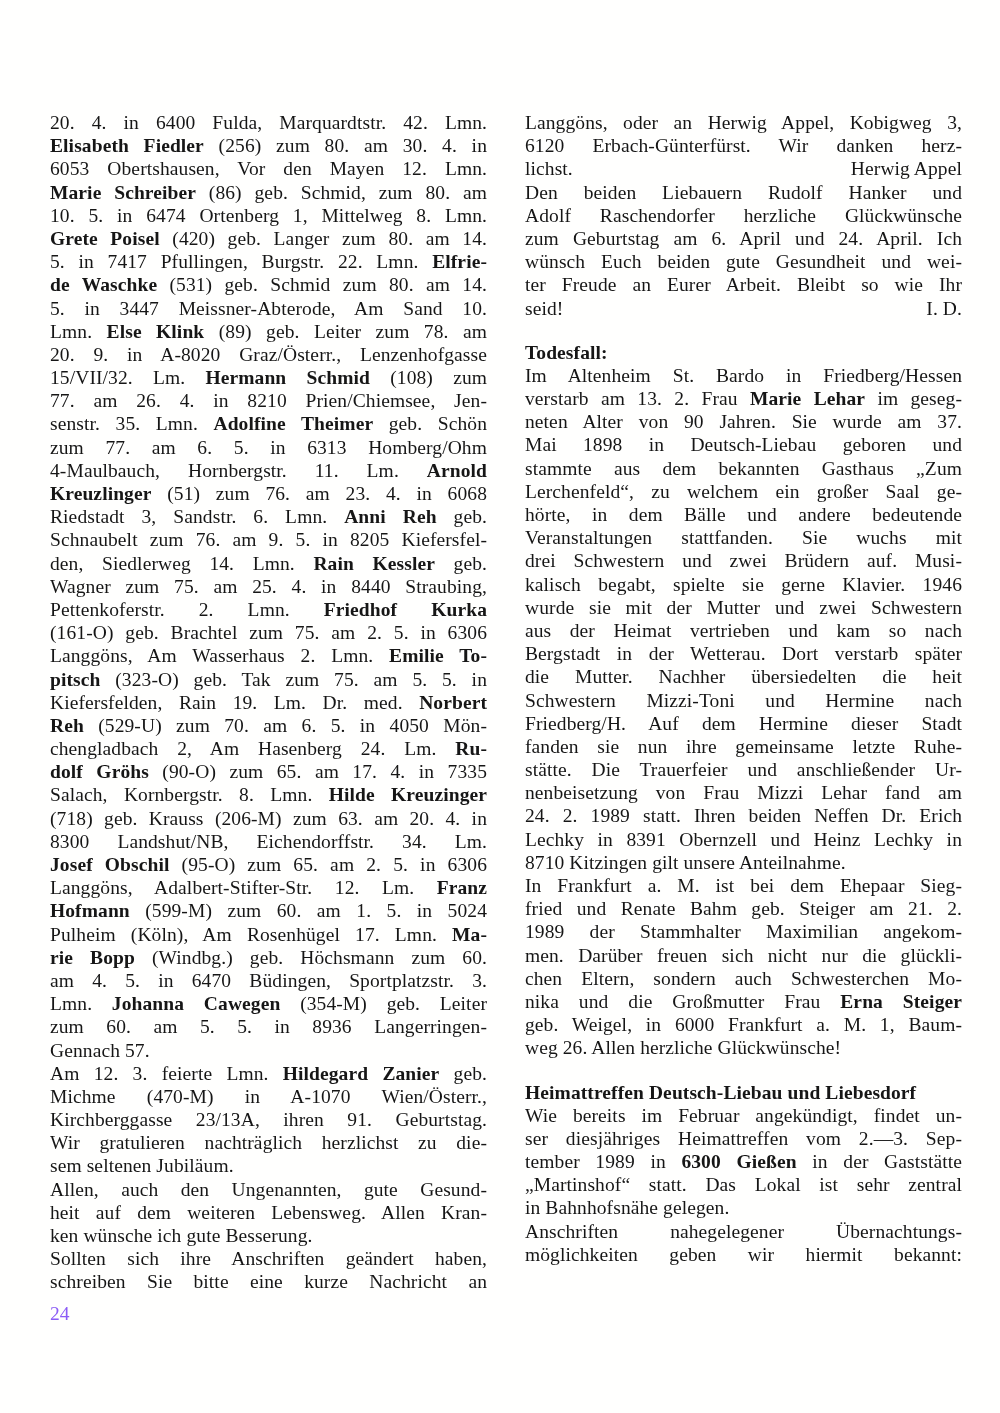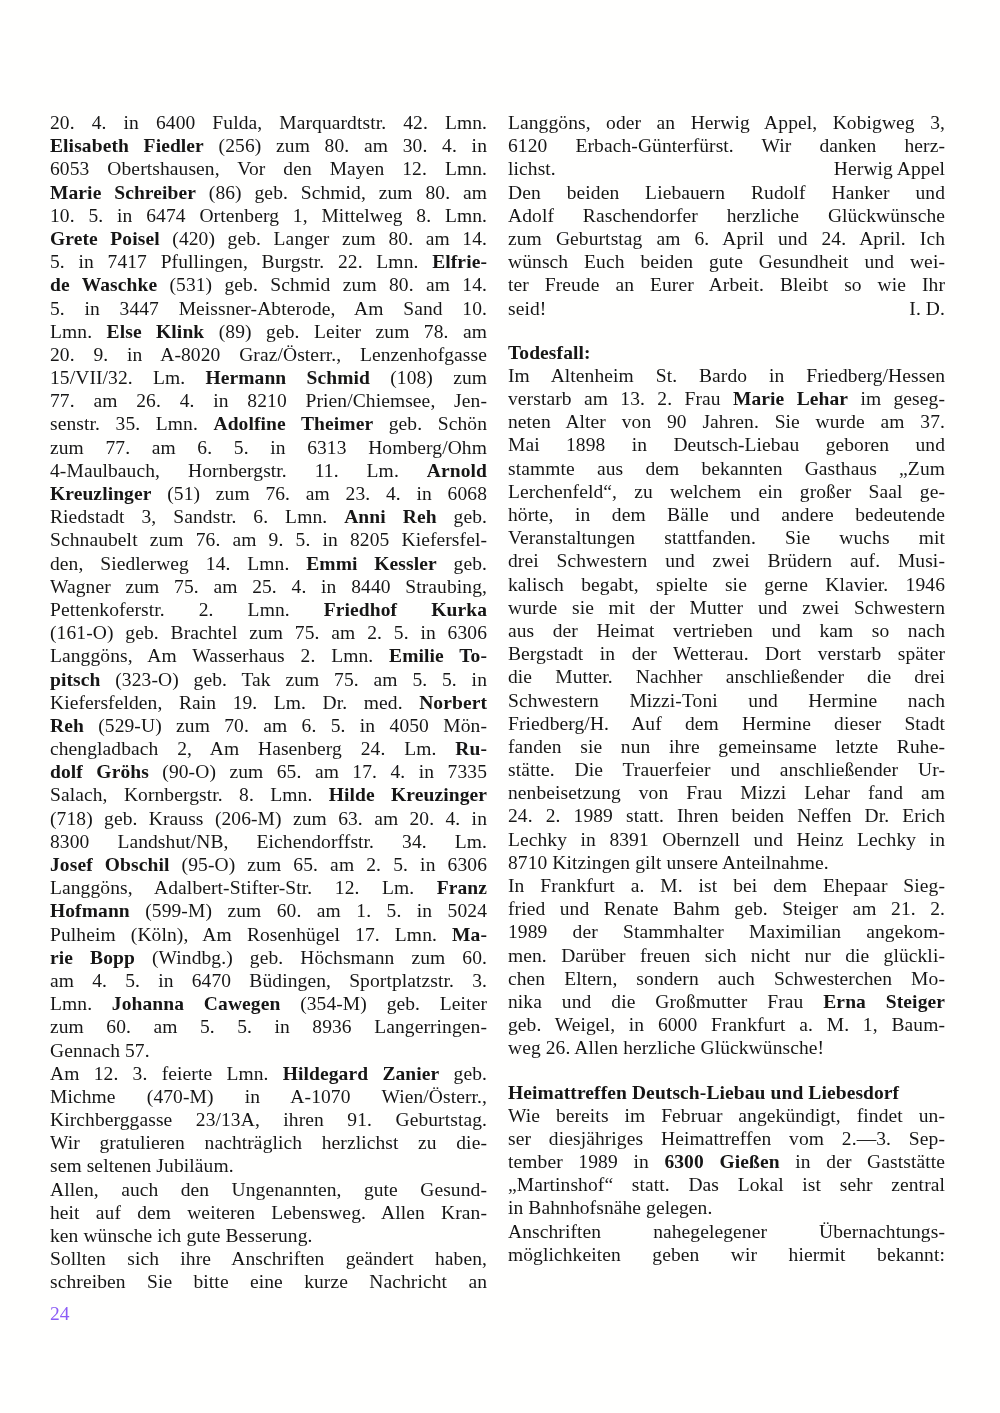--- a/index.html
+++ b/index.html
@@ -8,21 +8,21 @@
     background:#ffffff;
     font-family:"Liberation Serif","DejaVu Serif",serif;
   }
   .page{
     position:absolute;left:0;top:0;width:1000px;height:1413px;
     background:#fffffe;color:#161616;
     font-size:19.5px;
   }
   .columns{
     position:absolute;left:50px;top:111px;
-    display:flex;gap:21px;
+    display:flex;gap:38px;
   }
   .col{width:437px;}
   .block{margin:0;}
   .block.spaced{margin-top:21px;}
   .line{
     height:23.2px;line-height:23.2px;
     text-align:justify;text-align-last:justify;
     overflow:hidden;white-space:normal;
     letter-spacing:0.1px;
   }
@@ -53,21 +53,21 @@
           <div class="line"><span>Lmn. </span><span class="b">Else Klink</span><span> (89) geb. Leiter zum 78. am</span></div>
           <div class="line"><span>20. 9. in A-8020 Graz/Österr., Lenzenhofgasse</span></div>
           <div class="line"><span>15/VII/32. Lm. </span><span class="b">Hermann Schmid</span><span> (108) zum</span></div>
           <div class="line"><span>77. am 26. 4. in 8210 Prien/Chiemsee, Jen-</span></div>
           <div class="line"><span>senstr. 35. Lmn. </span><span class="b">Adolfine Theimer</span><span> geb. Schön</span></div>
           <div class="line"><span>zum 77. am 6. 5. in 6313 Homberg/Ohm</span></div>
           <div class="line"><span>4-Maulbauch, Hornbergstr. 11. Lm. </span><span class="b">Arnold</span></div>
           <div class="line"><span class="b">Kreuzlinger</span><span> (51) zum 76. am 23. 4. in 6068</span></div>
           <div class="line"><span>Riedstadt 3, Sandstr. 6. Lmn. </span><span class="b">Anni Reh</span><span> geb.</span></div>
           <div class="line"><span>Schnaubelt zum 76. am 9. 5. in 8205 Kiefersfel-</span></div>
-          <div class="line"><span>den, Siedlerweg 14. Lmn. </span><span class="b">Emmi Kessler</span><span> geb.</span></div>
+          <div class="line"><span>den, Siedlerweg 14. Lmn. </span><span class="b">Rain Kessler</span><span> geb.</span></div>
           <div class="line"><span>Wagner zum 75. am 25. 4. in 8440 Straubing,</span></div>
           <div class="line"><span>Pettenkoferstr. 2. Lmn. </span><span class="b">Friedhof Kurka</span></div>
           <div class="line"><span>(161-O) geb. Brachtel zum 75. am 2. 5. in 6306</span></div>
           <div class="line"><span>Langgöns, Am Wasserhaus 2. Lmn. </span><span class="b">Emilie To-</span></div>
           <div class="line"><span class="b">pitsch</span><span> (323-O) geb. Tak zum 75. am 5. 5. in</span></div>
           <div class="line"><span>Kiefersfelden, Rain 19. Lm. Dr. med. </span><span class="b">Norbert</span></div>
           <div class="line"><span class="b">Reh</span><span> (529-U) zum 70. am 6. 5. in 4050 Mön-</span></div>
           <div class="line"><span>chengladbach 2, Am Hasenberg 24. Lm. </span><span class="b">Ru-</span></div>
           <div class="line"><span class="b">dolf Gröhs</span><span> (90-O) zum 65. am 17. 4. in 7335</span></div>
           <div class="line"><span>Salach, Kornbergstr. 8. Lmn. </span><span class="b">Hilde Kreuzinger</span></div>
@@ -128,21 +128,21 @@
           <div class="line"><span>Mai 1898 in Deutsch-Liebau geboren und</span></div>
           <div class="line"><span>stammte aus dem bekannten Gasthaus „Zum</span></div>
           <div class="line"><span>Lerchenfeld“, zu welchem ein großer Saal ge-</span></div>
           <div class="line"><span>hörte, in dem Bälle und andere bedeutende</span></div>
           <div class="line"><span>Veranstaltungen stattfanden. Sie wuchs mit</span></div>
           <div class="line"><span>drei Schwestern und zwei Brüdern auf. Musi-</span></div>
           <div class="line"><span>kalisch begabt, spielte sie gerne Klavier. 1946</span></div>
           <div class="line"><span>wurde sie mit der Mutter und zwei Schwestern</span></div>
           <div class="line"><span>aus der Heimat vertrieben und kam so nach</span></div>
           <div class="line"><span>Bergstadt in der Wetterau. Dort verstarb später</span></div>
-          <div class="line"><span>die Mutter. Nachher anschließender die drei</span></div>
+          <div class="line"><span>die Mutter. Nachher übersiedelten die heit</span></div>
           <div class="line"><span>Schwestern Mizzi-Toni und Hermine nach</span></div>
           <div class="line"><span>Friedberg/H. Auf dem Hermine dieser Stadt</span></div>
           <div class="line"><span>fanden sie nun ihre gemeinsame letzte Ruhe-</span></div>
           <div class="line"><span>stätte. Die Trauerfeier und anschließender Ur-</span></div>
           <div class="line"><span>nenbeisetzung von Frau Mizzi Lehar fand am</span></div>
           <div class="line"><span>24. 2. 1989 statt. Ihren beiden Neffen Dr. Erich</span></div>
           <div class="line"><span>Lechky in 8391 Obernzell und Heinz Lechky in</span></div>
           <div class="line endline"><span>8710 Kitzingen gilt unsere Anteilnahme.</span></div>
           <div class="line"><span>In Frankfurt a. M. ist bei dem Ehepaar Sieg-</span></div>
           <div class="line"><span>fried und Renate Bahm geb. Steiger am 21. 2.</span></div>

